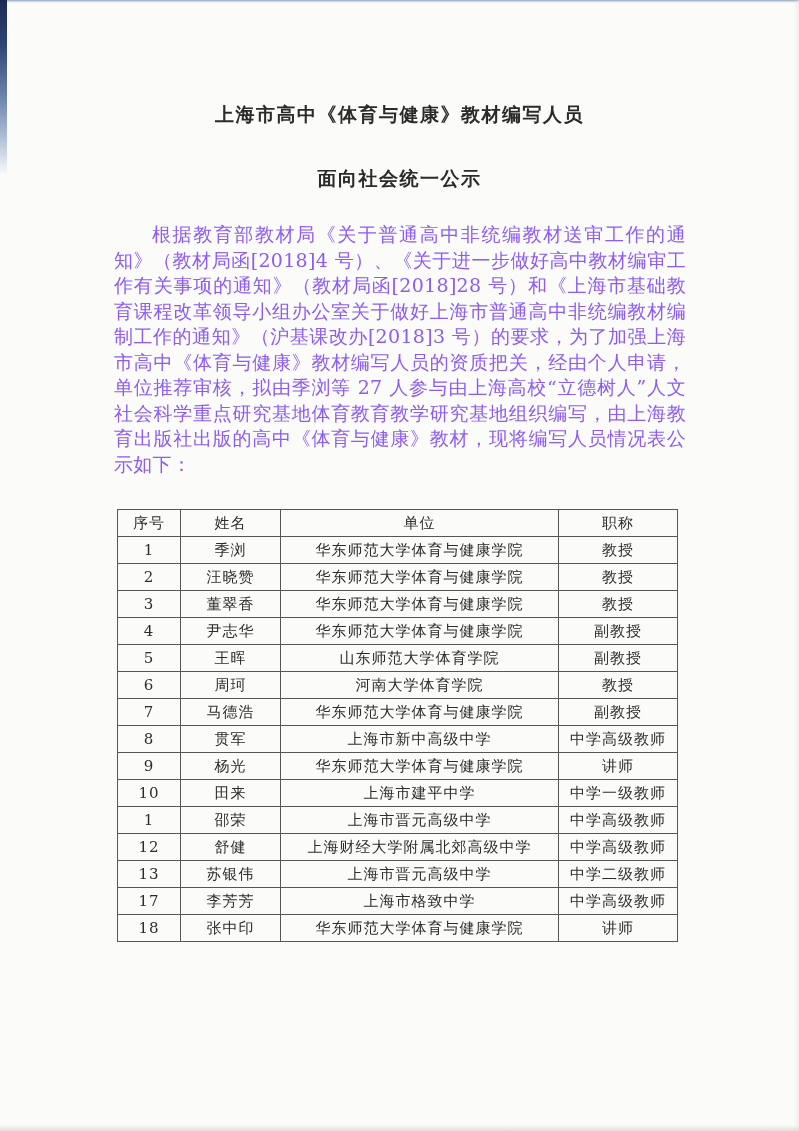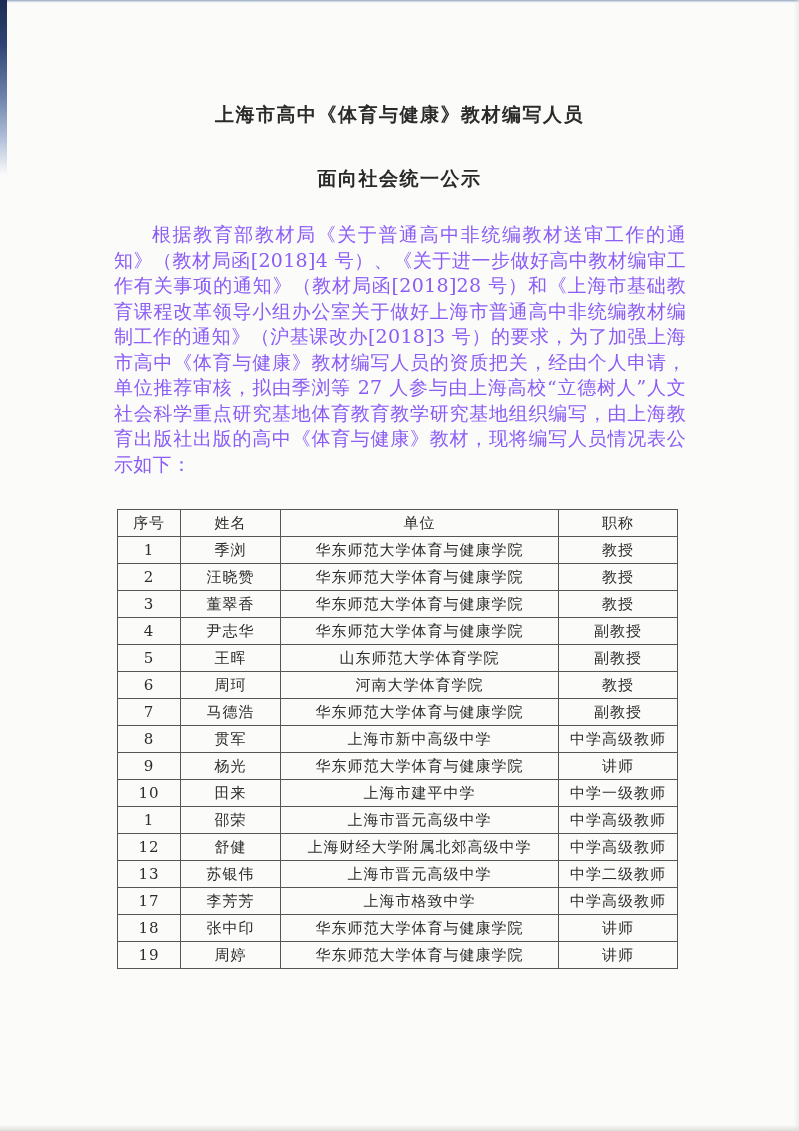--- a/index.html
+++ b/index.html
@@ -213,21 +213,15 @@
           <td>李芳芳</td>
           <td>上海市格致中学</td>
           <td>中学高级教师</td>
         </tr>
         <tr>
           <td>18</td>
           <td>张中印</td>
           <td>华东师范大学体育与健康学院</td>
           <td>讲师</td>
         </tr>
-        <tr>
-          <td>19</td>
-          <td>周婷</td>
-          <td>华东师范大学体育与健康学院</td>
-          <td>讲师</td>
-        </tr>
       </tbody>
   </table>
 </div>
 
 </body></html>

